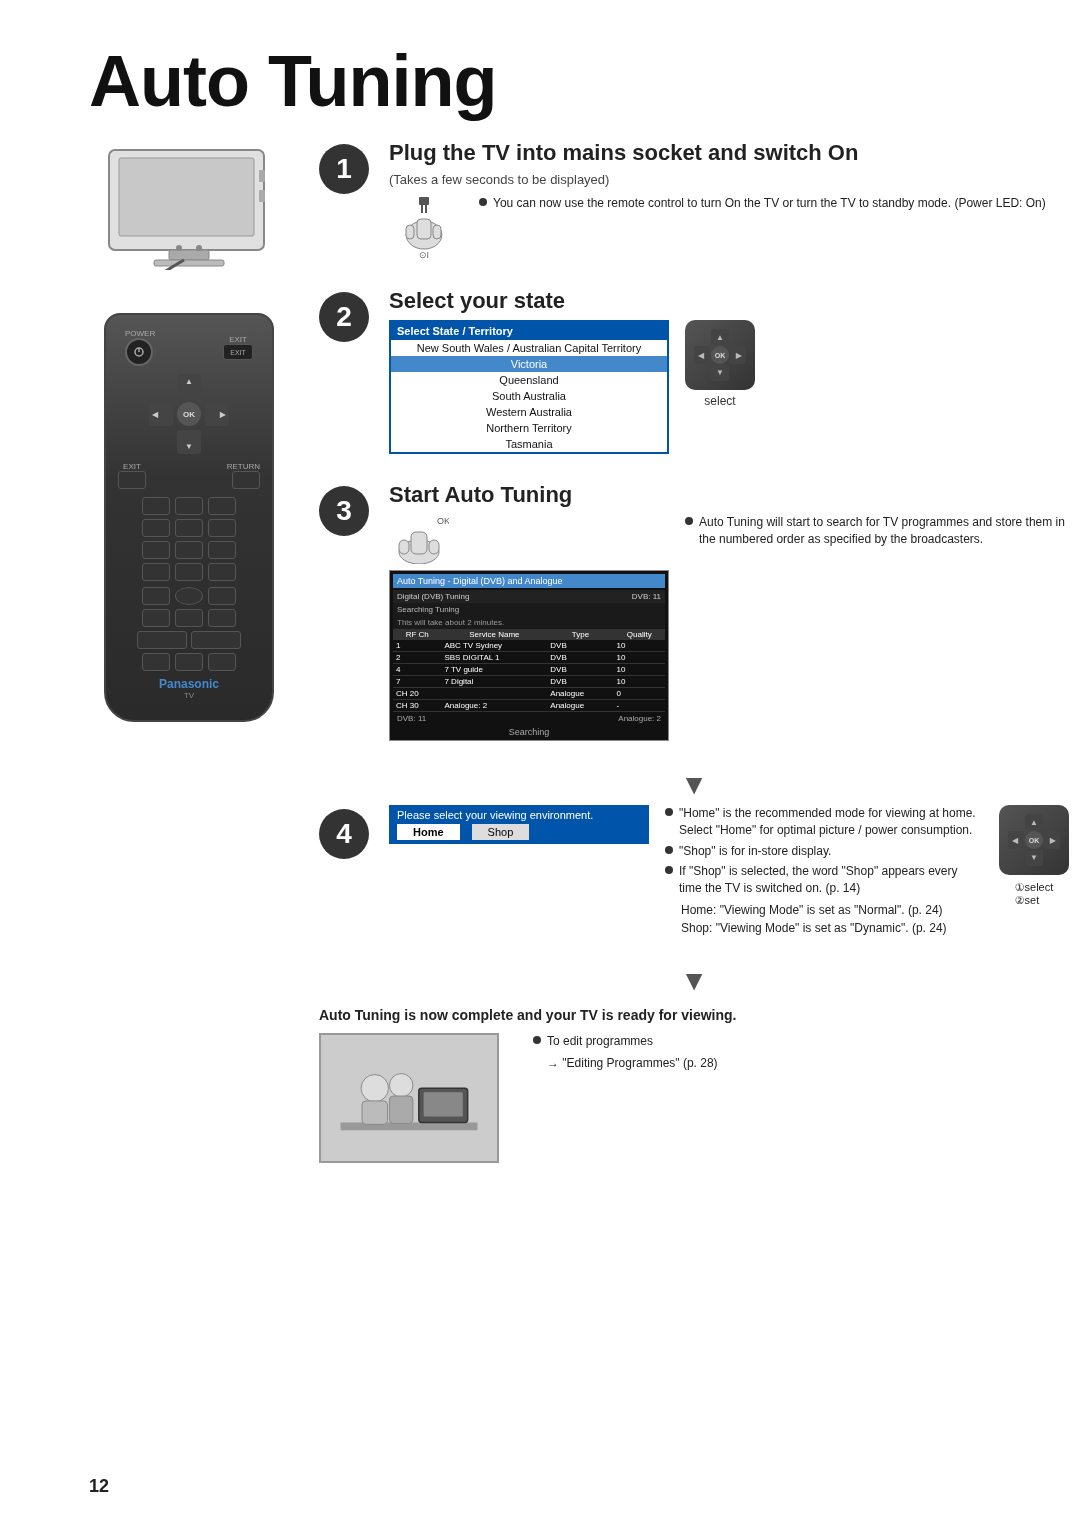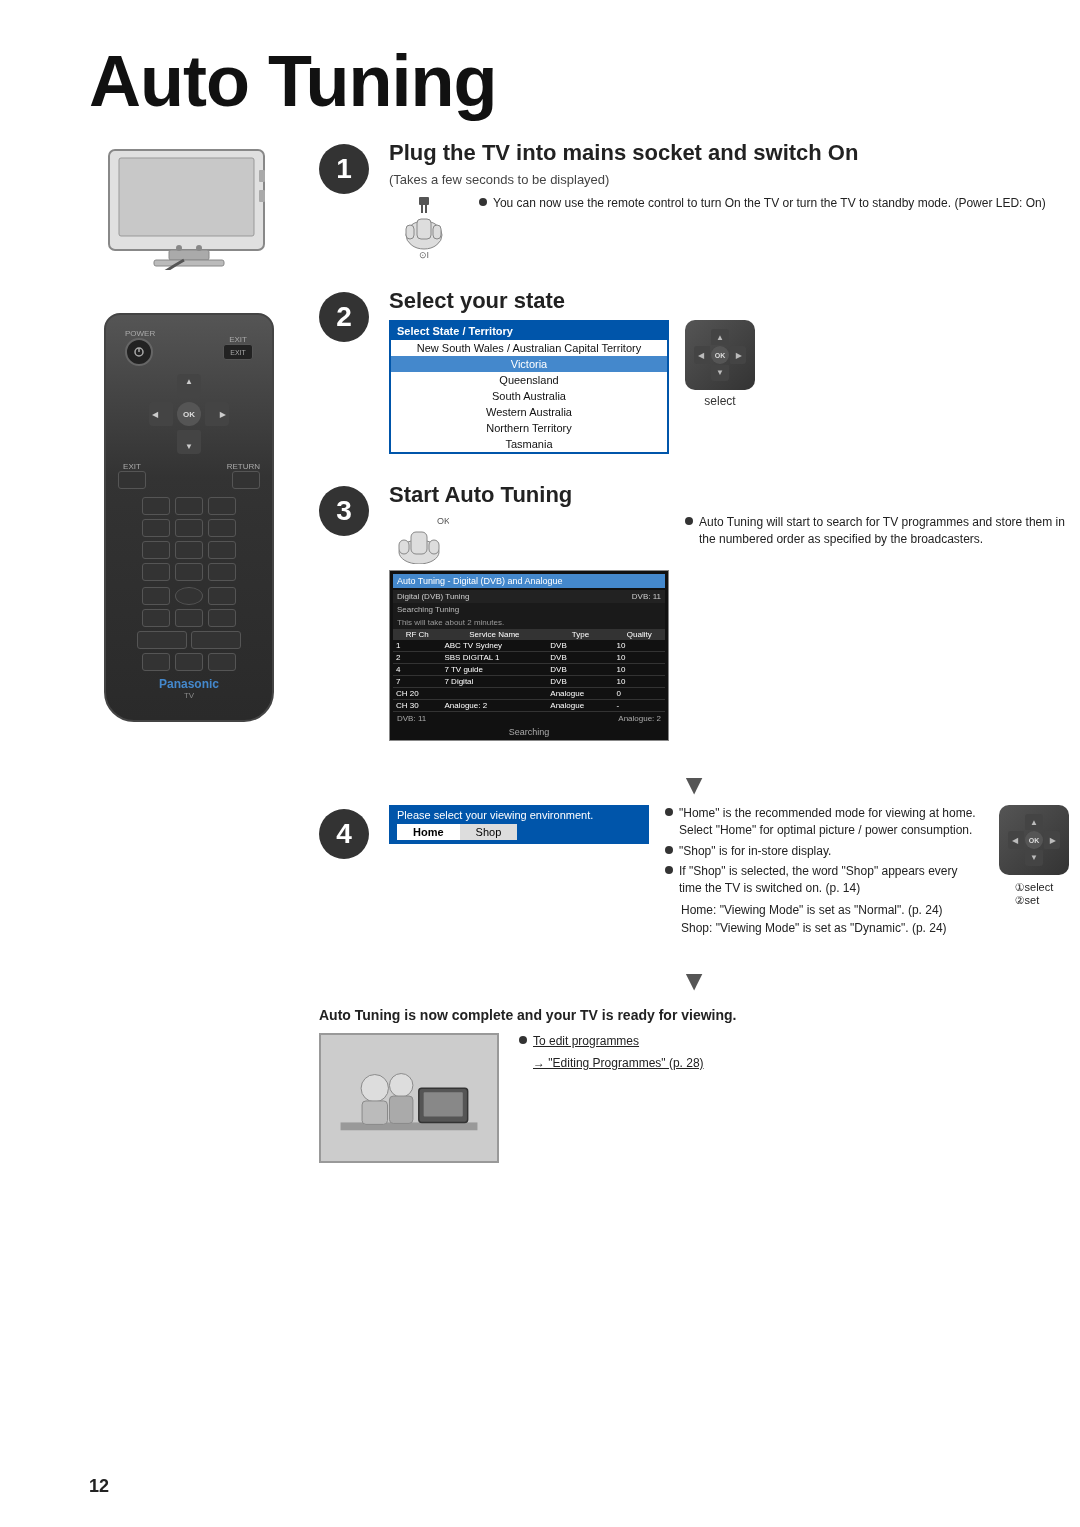--- a/index.html
+++ b/index.html
@@ -358,21 +358,21 @@
       background: #0055aa;
       color: #fff;
       padding: 4px 8px;
       font-size: 11px;
       width: 260px;
       margin-bottom: 8px;
     }
 
     .home-shop-row {
       display: flex;
-      gap: 0;
+      gap: 12px;
       margin-top: 3px;
     }
 
     .mode-btn-home {
       background: #fff;
       color: #000;
       padding: 2px 16px;
       font-size: 11px;
       font-weight: bold;
     }
@@ -433,23 +433,22 @@
     }
 
     .final-title {
       font-size: 14px;
       font-weight: bold;
       margin-bottom: 10px;
     }
 
     .final-inner {
       display: flex;
-      gap: 20px;
+      gap: 34px;
       align-items: flex-start;
-      text-decoration: underline;
     }
 
     .final-image {
       width: 180px;
       height: 130px;
       background: #ddd;
       border: 2px solid #999;
       display: flex;
       align-items: center;
       justify-content: center;

